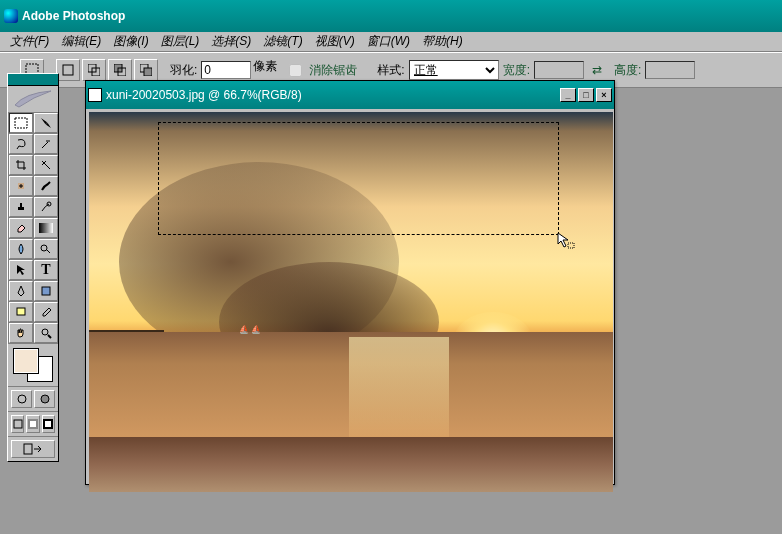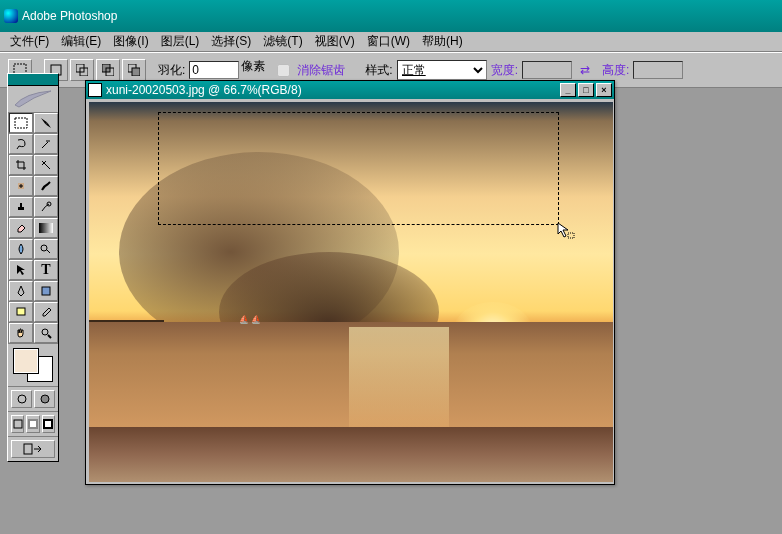--- a/index.html
+++ b/index.html
@@ -1,44 +1,44 @@
 <!DOCTYPE html>
 <html><head>
 <meta charset="utf-8">
 <style>
 *{box-sizing:border-box;margin:0;padding:0;font-family:"SimSun",sans-serif;font-size:12px;}
 body{width:782px;height:534px;background:#9b9b9b;overflow:hidden;}
-.titlebar{height:18px;background:linear-gradient(#00a0a0,#008080);color:#fff;display:flex;align-items:center;padding:16px 4px;font-weight:normal;}
+.titlebar{height:18px;background:linear-gradient(#00a0a0,#008080);color:#fff;display:flex;align-items:center;padding:16px 4px;font-weight:bold;}
 .titlebar .logo{width:14px;height:14px;margin-right:4px;background:radial-gradient(circle at 30% 30%,#0ff,#008);border-radius:3px;}
-.menubar{height:20px;background:#c0c0c0;display:flex;align-items:flex-end;padding:0 4px;border-bottom:1px solid #808080;}
+.menubar{height:20px;background:#c0c0c0;display:flex;align-items:flex-end;padding:0 4px;border-bottom:1px solid #808080;font-style:italic;}
 .menubar span{padding:1px 6px;cursor:pointer;}
-.optionbar{height:36px;background:#c0c0c0;display:flex;align-items:center;padding:0 8px;border-bottom:1px solid #808080;border-top:1px solid #fff;}
+.optionbar{height:36px;background:#c0c0c0;display:flex;align-items:center;padding:0 20px;border-bottom:1px solid #808080;border-top:1px solid #fff;}
 .optionbar .btn{width:24px;height:22px;border:1px solid #808080;border-top-color:#fff;border-left-color:#fff;background:#c0c0c0;margin-right:2px;display:flex;align-items:center;justify-content:center;}
 .optionbar .sep{width:10px;}
 .optionbar label{margin-right:4px;}
 .optionbar input[type=text]{width:50px;height:18px;background:#fff;border:1px inset #808080;padding:0 2px;}
 .optionbar select{width:90px;height:20px;background:#fff;border:1px inset #808080;text-decoration:underline;}
-.optionbar .lbl-dis{color:#6d28d9;margin:0 4px;}
+.optionbar .lbl-dis{color:#14532d;margin:0 4px;}
 .optionbar .chk{display:flex;align-items:center;margin:0 6px;}
 .optionbar .chk input{margin-right:3px;}
 .toolbox{position:absolute;left:7px;top:73px;width:52px;background:#c0c0c0;border:1px solid #000;border-top-color:#fff;border-left-color:#fff;}
 .tb-head{height:12px;background:#008080;border-bottom:1px solid #000;}
 .feather{height:26px;display:flex;align-items:center;justify-content:center;}
 .feather svg{opacity:.6;}
 .tools{display:grid;grid-template-columns:1fr 1fr;gap:1px;padding:1px;background:#808080;}
 .tool{width:24px;height:20px;background:#c0c0c0;border:1px solid #fff;border-bottom-color:#808080;border-right-color:#808080;display:flex;align-items:center;justify-content:center;cursor:pointer;}
 .tool.active{background:#fff;border:1px inset #808080;}
 .swatches{padding:4px;display:flex;flex-direction:column;align-items:center;}
 .swatch-wrap{position:relative;width:40px;height:34px;}
 .fg-swatch{position:absolute;left:0;top:0;width:26px;height:26px;background:#f5e6d3;border:1px solid #000;box-shadow:inset 0 0 0 1px #fff;}
 .bg-swatch{position:absolute;right:0;bottom:0;width:26px;height:26px;background:#fff;border:1px solid #000;box-shadow:inset 0 0 0 1px #fff;}
 .mode-row,.screen-row{display:flex;border-top:1px solid #808080;padding:2px;}
 .mode-btn{width:22px;height:18px;border:1px solid #808080;border-top-color:#fff;border-left-color:#fff;margin:1px;display:flex;align-items:center;justify-content:center;}
 .doc-win{position:absolute;left:85px;top:80px;width:530px;height:405px;background:#c0c0c0;border:1px solid #000;box-shadow:1px 1px 3px rgba(0,0,0,.3);}
-.doc-title{height:18px;background:linear-gradient(#00a0a0,#008080);color:#fff;display:flex;align-items:center;padding:0 2px;}
+.doc-title{height:28px;background:linear-gradient(#00a0a0,#008080);color:#fff;display:flex;align-items:center;padding:0 2px;}
 .doc-title .ico{width:14px;height:14px;margin-right:4px;background:#fff;border:1px solid #000;}
 .doc-title .spacer{flex:1;}
 .doc-title .winbtn{width:16px;height:14px;background:#c0c0c0;border:1px solid #fff;border-bottom-color:#000;border-right-color:#000;margin-left:2px;display:flex;align-items:center;justify-content:center;font-family:sans-serif;font-size:9px;line-height:1;font-weight:bold;color:#000;}
 .canvas{position:relative;width:524px;height:380px;margin:3px;overflow:hidden;background:linear-gradient(180deg,#2a3a4a 0%,#8a7050 5%,#f5d090 25%,#ffe8a0 40%,#ffd870 55%,#e89840 60%,#6a5040 62%,#b88050 72%,#907050 100%);}
 .cloud1{position:absolute;left:30px;top:50px;width:280px;height:200px;background:radial-gradient(ellipse at 40% 50%,rgba(90,60,40,.85),rgba(60,40,30,.3) 60%,transparent);border-radius:50%;}
 .cloud2{position:absolute;left:130px;top:150px;width:220px;height:120px;background:radial-gradient(ellipse at 50% 60%,rgba(60,40,30,.9),rgba(80,50,35,.4) 70%,transparent);border-radius:50%;}
 .sun{position:absolute;right:80px;top:200px;width:80px;height:60px;background:radial-gradient(circle,#fff8d0,#ffe080 40%,transparent 80%);border-radius:50%;}
 .sea{position:absolute;bottom:55px;left:0;right:0;height:105px;background:linear-gradient(180deg,#8a6040,#b08050 30%,#d09860);}
 .reflec{position:absolute;bottom:55px;left:260px;width:100px;height:100px;background:linear-gradient(180deg,rgba(255,240,180,.6),rgba(255,200,120,.2));}
 .beach{position:absolute;bottom:0;left:0;right:0;height:55px;background:linear-gradient(180deg,#6a4530,#906850 50%,#b09070);}

